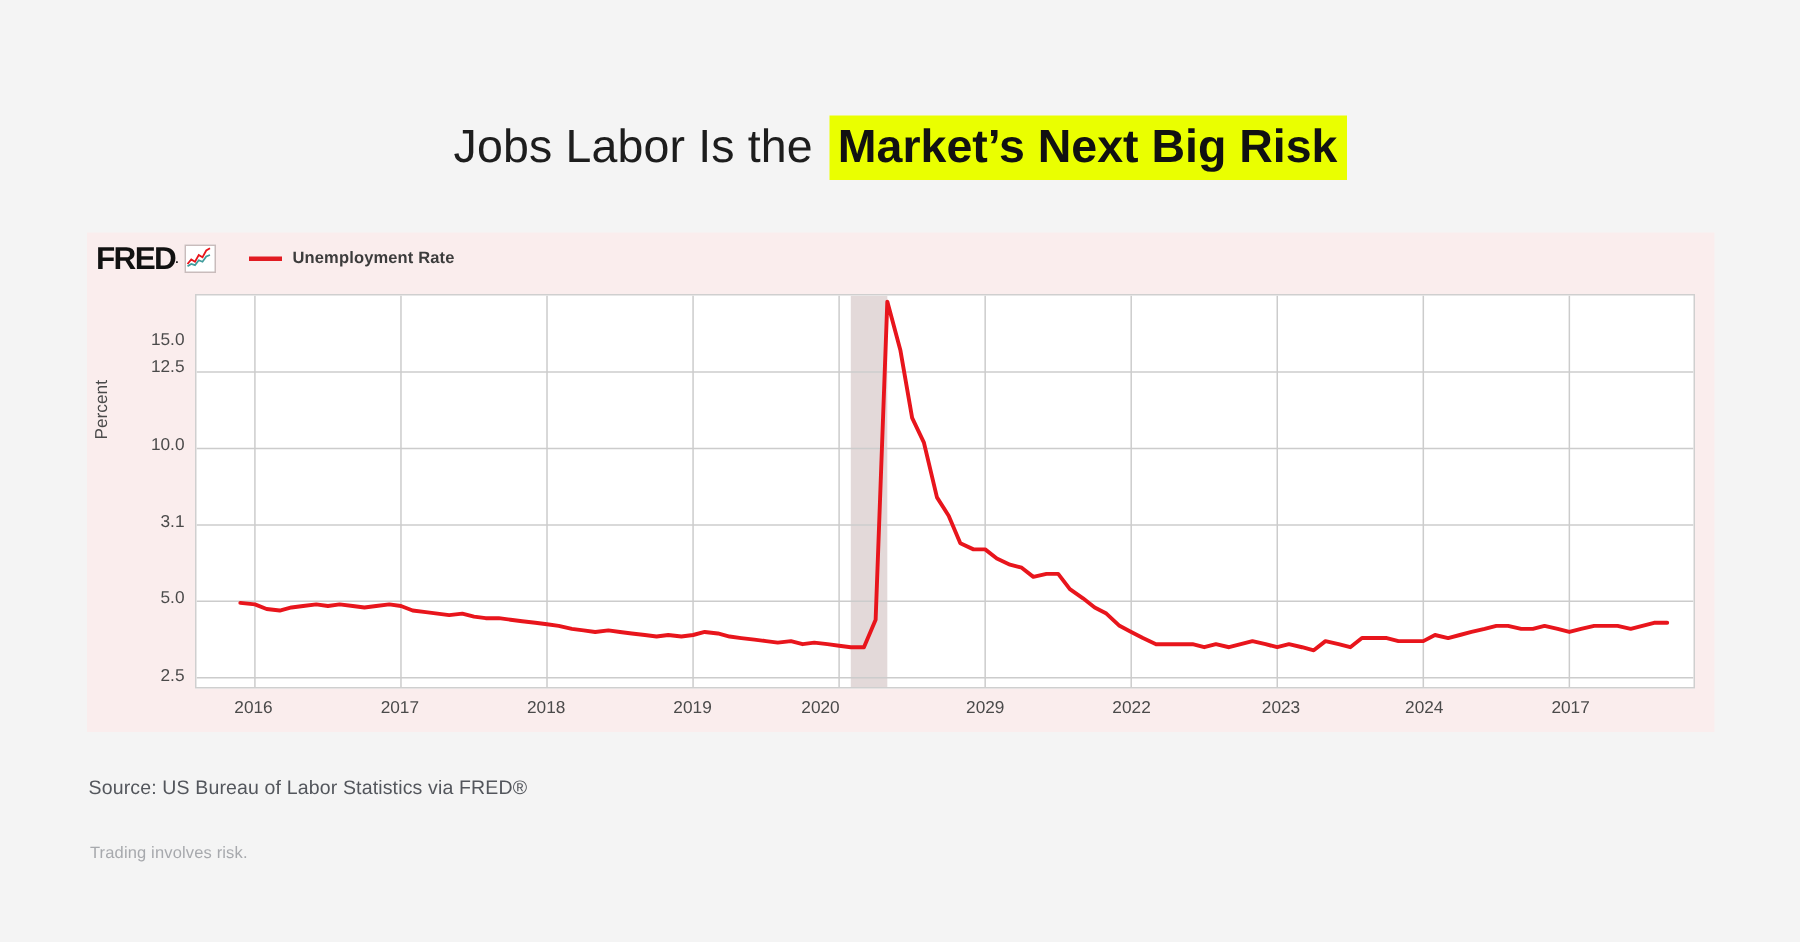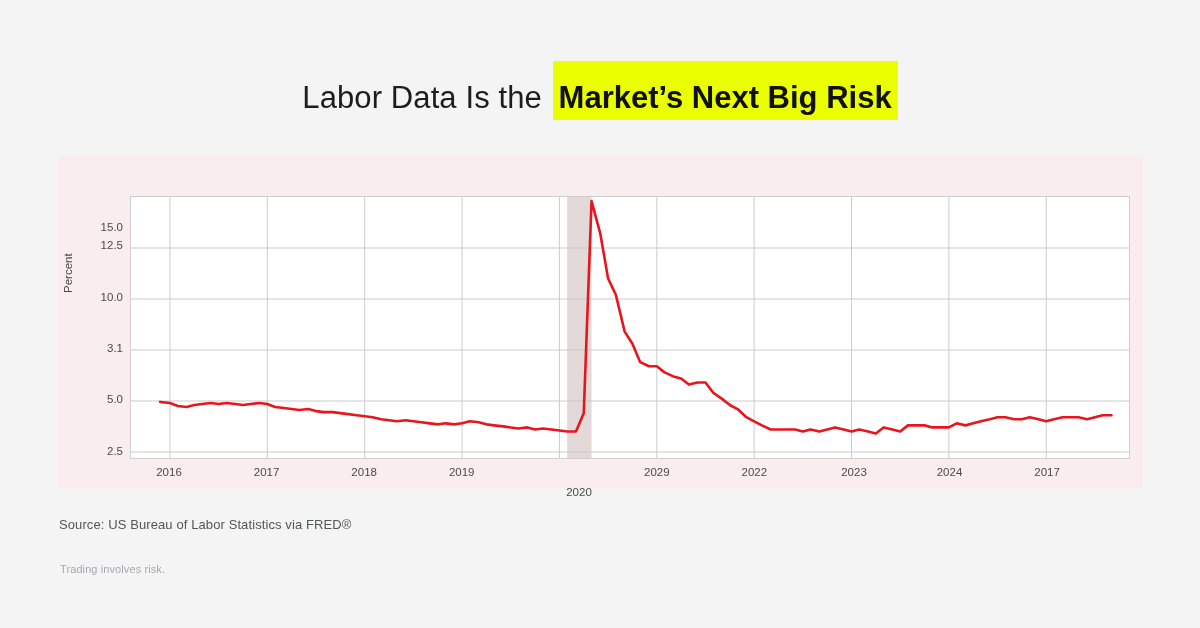--- a/index.html
+++ b/index.html
@@ -14,21 +14,21 @@
     position:absolute; left:0; top:78px; width:1200px;
     text-align:center;
     font-size:31px; line-height:40px;
     color:#1d1d1d;
     white-space:nowrap;
   }
   #title-plain{ font-weight:400; letter-spacing:.1px; }
   #title-highlight{
     font-weight:700;
     background:#eaff00;
-    padding:19px 6px 5px 6px;
+    padding:3px 6px 5px 6px;
     margin-left:2px;
     color:#111;
   }
   
   #fred-panel{
     position:absolute; left:58px; top:155px;
     width:1085px; height:333px;
     background:#faeded;
   }
   #fred-header{
@@ -84,42 +84,55 @@
   }
   #disclaimer{
     position:absolute; left:60px; top:563px;
     font-size:11px; color:#a7a9ad; letter-spacing:.1px;
   }
 </style>
 </head>
 <body>
 
 <div id="title-bar">
-  <span id="title-plain">Labor Data Is the </span><span id="title-highlight">Market’s Next Big Risk</span>
+  <span id="title-plain">Jobs Labor Is the </span><span id="title-highlight">Market’s Next Big Risk</span>
 </div>
 
 <div id="fred-panel">
 
+  <div id="fred-header">
+    <span id="fred-wordmark"><span>FRED</span><span class="reg">.</span></span>
+    <span id="fred-thumb">
+      <svg width="17" height="15" viewBox="0 0 17 15" aria-hidden="true">
+        <polyline points="1,12 3.5,9 6,10.5 8.5,6 11,7.5 13.5,3 16,1.5" fill="none" stroke="#e8151c" stroke-width="1.2"></polyline>
+        <polyline points="1,13.5 3.5,12 6,12.8 8.5,9.5 11,10.5 13.5,7 16,6" fill="none" stroke="#3f9c9c" stroke-width="1.2"></polyline>
+      </svg>
+    </span>
+    <span id="legend">
+      <span id="legend-swatch"></span>
+      <span id="legend-label">Unemployment Rate</span>
+    </span>
+  </div>
 
   <div id="plot-wrap">
     <div id="ylabel">Percent</div>
     <div id="ytick-container">
         <div class="ytick" style="right: 1020px; top: 33px; margin-top: 33px;">15.0</div>
         <div class="ytick" style="right: 1020px; top: 84.3672px;">12.5</div>
         <div class="ytick" style="right: 1020px; top: 135.734px;">10.0</div>
         <div class="ytick" style="right: 1020px; top: 187.102px;">3.1</div>
         <div class="ytick" style="right: 1020px; top: 238.469px;">5.0</div>
         <div class="ytick" style="right: 1020px; top: 289.836px;">2.5</div>
       </div>
     <div id="xtick-container">
         <div class="xtick" style="left: 81.0244px;">2016</div>
         <div class="xtick" style="left: 178.585px;">2017</div>
         <div class="xtick" style="left: 276.146px;">2018</div>
         <div class="xtick" style="left: 373.707px;">2019</div>
-        <div class="xtick" style="left: 491px; margin-top: 20px;">2020</div>
+        <div class="xtick" style="left: 459px;">2020</div>
         <div class="xtick" style="left: 568.829px;">2029</div>
         <div class="xtick" style="left: 666.39px;">2022</div>
         <div class="xtick" style="left: 766px;">2023</div>
         <div class="xtick" style="left: 861.512px;">2024</div>
         <div class="xtick" style="left: 959.073px;">2017</div>
       </div>
     <div id="plot-area">
       <svg id="plot-svg" viewBox="0 0 1000 263" preserveAspectRatio="none">
         <g id="recession-g">
             <rect x="437.07317073170907" y="0" width="24.390243902439067" height="263" fill="#e3d9d9"></rect>

